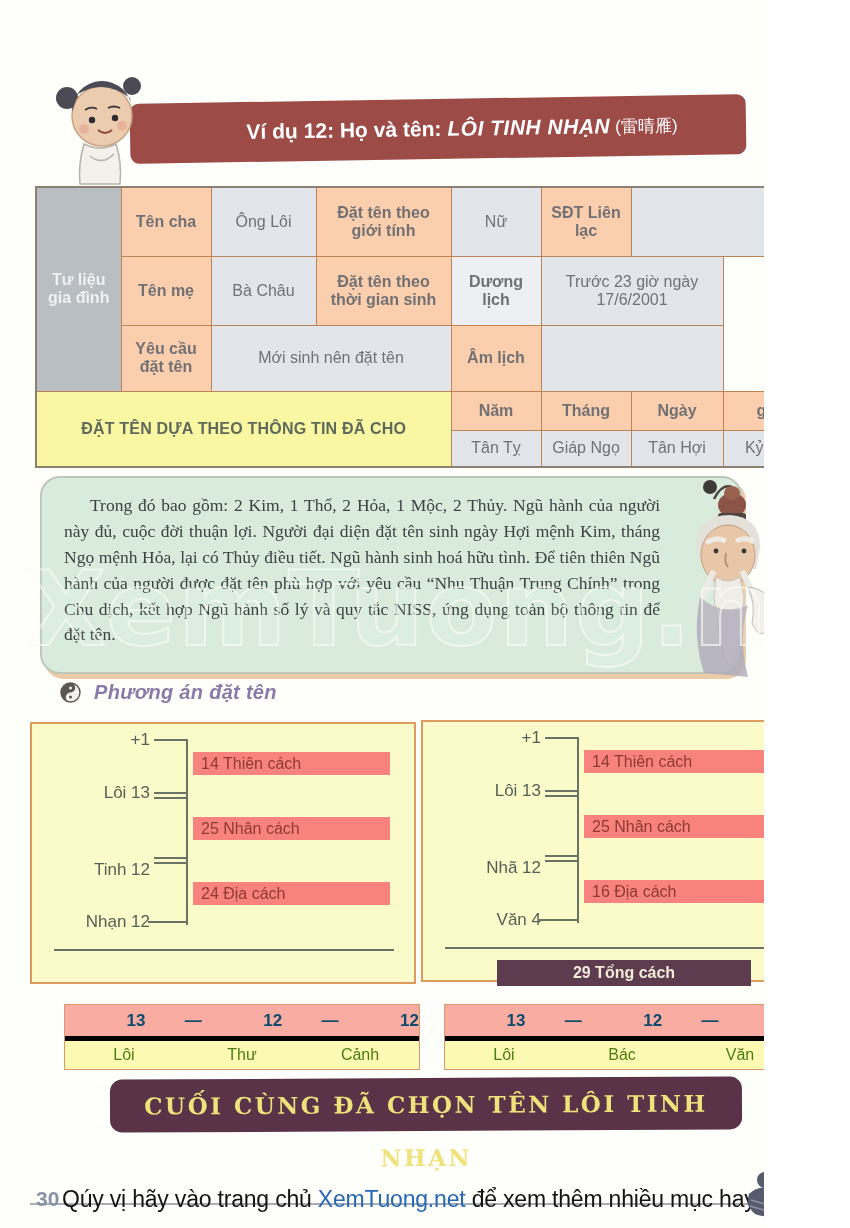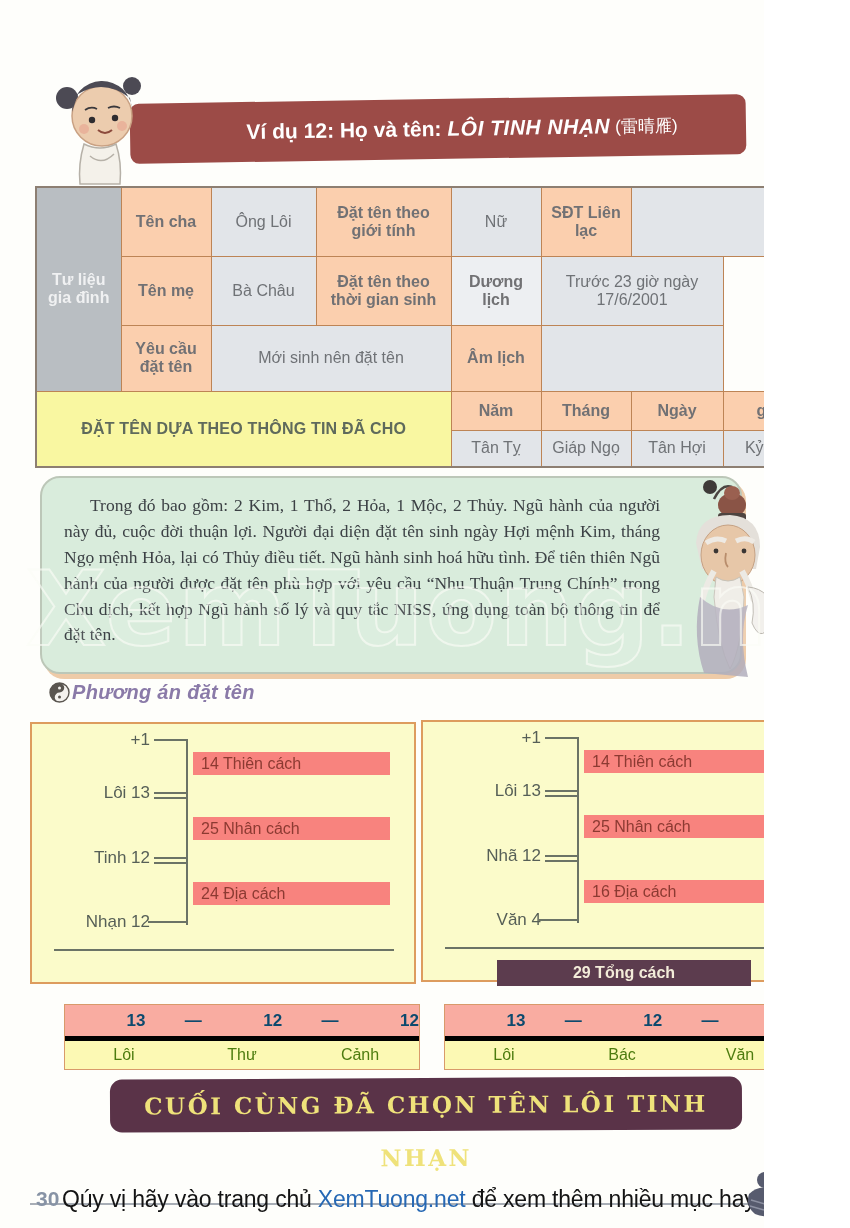--- a/index.html
+++ b/index.html
@@ -31,30 +31,30 @@
     background:var(--c-green);border:2px solid #bcc7b8;border-radius:20px;
     box-shadow:4px 5px 0 rgba(224,160,100,0.55);box-sizing:border-box;z-index:1;}
   .green-box .para{margin:15px 80px 0 22px;font-family:"Liberation Serif",serif;
     font-size:17.5px;line-height:1.48;color:#3c4145;text-align:justify;text-indent:26px;}
   .watermark{position:absolute;left:26px;top:548px;z-index:3;white-space:nowrap;
     font-family:"DejaVu Sans",sans-serif;font-weight:bold;font-size:104px;letter-spacing:2px;
     color:rgba(255,255,255,0.10);-webkit-text-stroke:2px rgba(250,252,246,0.65);pointer-events:none;}
   .oldman{position:absolute;left:652px;top:477px;z-index:2;}
 
   
-  .section-head{position:absolute;left:49px;top:681px;display:flex;align-items:center;gap:2px;}
+  .section-head{position:absolute;left:60px;top:681px;display:flex;align-items:center;gap:13px;}
   .section-head .s-title{font-size:20px;font-weight:bold;font-style:italic;color:#8a7aa8;letter-spacing:0.3px;}
 
   
   .panel{position:absolute;width:386px;height:262px;background:var(--c-panel_yellow);
     border:2px solid #dd9c5e;box-sizing:border-box;}
   .panel .plus,.panel .nm{position:absolute;left:0;width:118px;text-align:right;
     font-size:17px;color:#565f57;}
   .panel .plus{top:6px;}
-  .panel .nm0{top:59px;}  .panel .nm1{top:124px;}  .panel .nm2{top:188px;}
+  .panel .nm0{top:59px;}  .panel .nm1{top:136px;}  .panel .nm2{top:188px;}
   .panel .vline{position:absolute;left:154px;top:15px;width:2px;height:186px;background:#6b7366;}
   .panel .conn{position:absolute;height:2px;background:#6b7366;left:122px;width:33px;}
   .panel .cp{top:15px;} .panel .c0a{top:68px;} .panel .c0b{top:73px;}
   .panel .c1a{top:133px;} .panel .c1b{top:138px;} .panel .c2{top:197px;left:116px;width:39px;}
   .panel .bar{position:absolute;left:161px;width:197px;height:23px;background:var(--c-red_bar);
     color:#8c3a32;font-weight:normal;font-size:16px;line-height:23px;padding-left:8px;box-sizing:border-box;}
   .panel .bar0{top:28px;} .panel .bar1{top:93px;} .panel .bar2{top:158px;}
   .panel .sep{position:absolute;left:22px;width:340px;top:225px;height:2px;background:#6b7366;}
   .panel .total{position:absolute;left:74px;top:238px;width:254px;height:26px;background:var(--c-dark_bar);
     color:#f3ecd9;font-weight:bold;font-size:16px;text-align:center;line-height:26px;}

